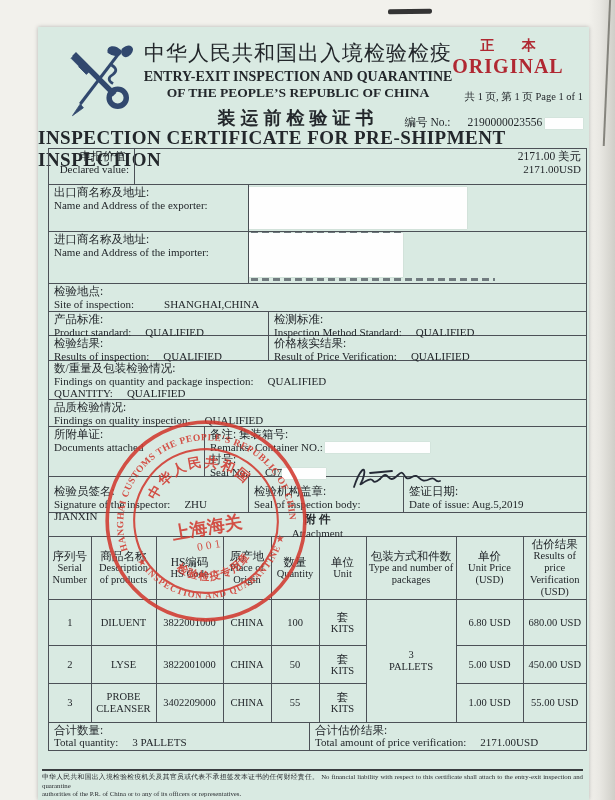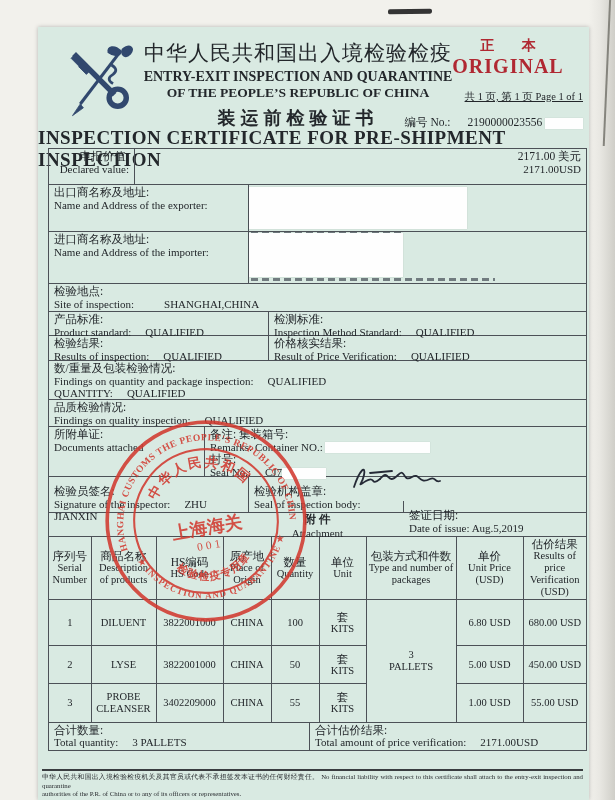--- a/index.html
+++ b/index.html
@@ -20,21 +20,21 @@
   
   .logo{position:absolute;left:22px;top:10px;width:78px;height:84px;}
   .title-block{position:absolute;left:95px;top:12px;width:330px;text-align:center;}
   .org-cn{font-size:21px;font-weight:normal;letter-spacing:1px;white-space:nowrap;}
   .org-en1{font-size:14px;font-weight:bold;margin-top:2px;white-space:nowrap;}
   .org-en2{font-size:13.5px;font-weight:bold;white-space:nowrap;}
   .cert-cn{font-size:18px;font-weight:bold;letter-spacing:5px;margin-top:5px;}
   .right-block{position:absolute;right:6px;top:10px;width:150px;text-align:center;}
   .orig-cn{font-size:14px;font-weight:bold;color:#b02832;letter-spacing:12px;padding-left:12px;}
   .orig-en{font-size:20px;font-weight:bold;color:#b02832;letter-spacing:1px;}
-  .page-info{font-size:10.5px;margin-top:12px;text-align:right;white-space:nowrap;text-decoration:underline;}
+  .page-info{font-size:10.5px;margin-top:12px;text-align:right;white-space:nowrap;}
   .no-line{position:absolute;right:6px;top:88px;font-size:11.5px;white-space:nowrap;}
   .no-line .no-val{margin-left:14px;}
   .cert-en{position:absolute;left:0;top:100px;width:100%;text-align:left;font-size:19px;font-weight:bold;letter-spacing:.5px;}
   
   .grid{position:absolute;left:10px;top:121px;width:537px;border:1.5px solid #4c5157;font-size:11px;line-height:12.5px;}
   .row{display:flex;border-top:1px solid #4c5157;}
   .row:first-child{border-top:none;text-align:right;}
   .cell{padding:1px 5px;box-sizing:border-box;}
   .cell+.cell{border-left:1px solid #4c5157;}
   .val{margin-left:14px;}
@@ -198,21 +198,21 @@
 
     <div class="row" style="height:35px;">
       <div class="cell" style="width:199px;padding-top:8px;">
         <div class="cn">检验员签名:</div>
         <div><span>Signature of the inspector:</span><span class="val">ZHU JIANXIN</span></div>
       </div>
       <div class="cell" style="width:155px;padding-top:8px;">
         <div class="cn">检验机构盖章:</div>
         <div>Seal of inspection body:</div>
       </div>
-      <div class="cell" style="flex:1;padding-top:8px;margin-top:24px;">
+      <div class="cell" style="flex:1;padding-top:8px;">
         <div class="cn">签证日期:</div>
         <div>Date of issue: Aug.5,2019</div>
       </div>
     </div>
 
     <div class="row" style="height:23px;display:block;">
       <span class="att-title cn" style="font-weight:bold;">附 件</span>
       <span class="att-title">Attachment</span>
     </div>
 

